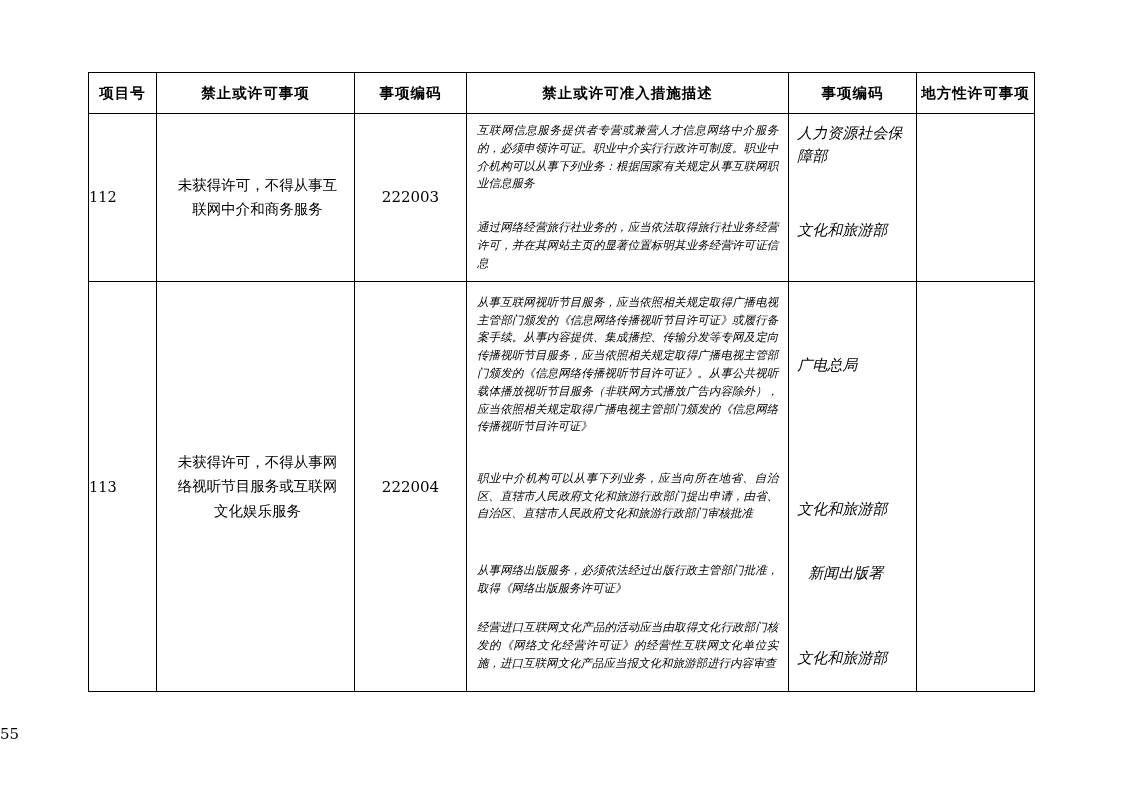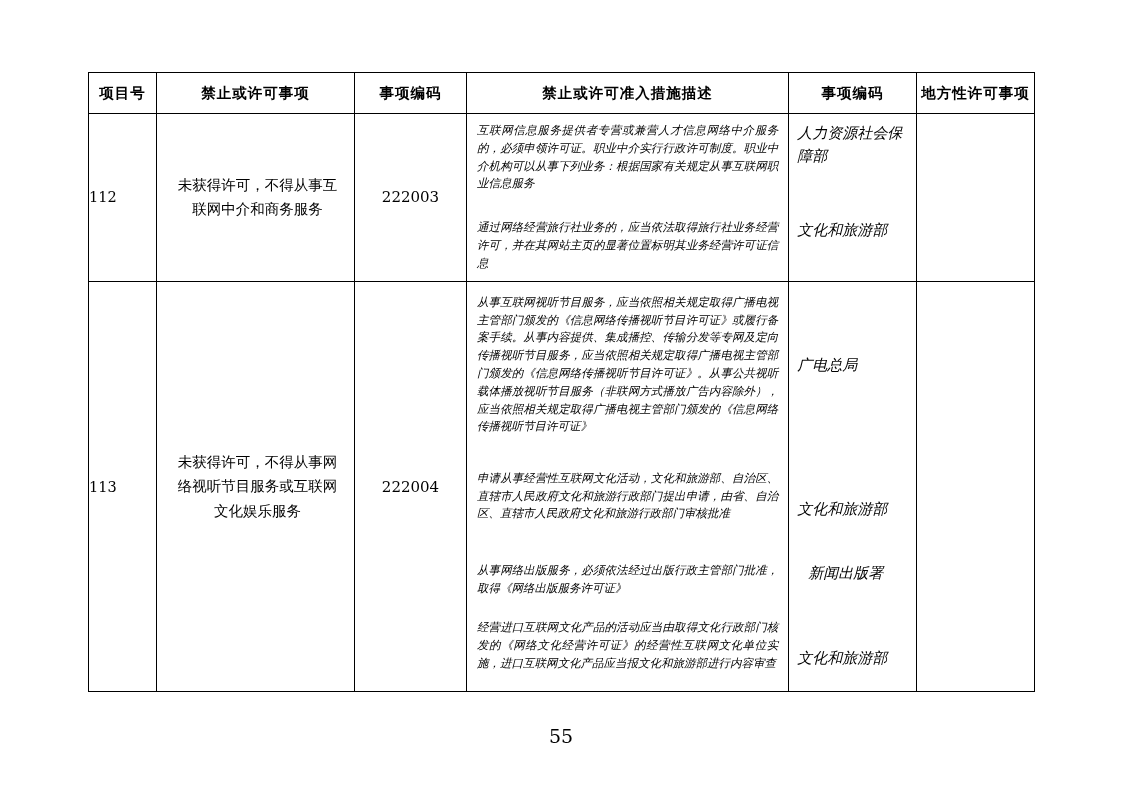--- a/index.html
+++ b/index.html
@@ -89,22 +89,22 @@
     display: flex;
     flex-direction: column;
     font-style: italic;
   }
   .local-cell { }
   .page-number {
     position: absolute;
     left: 0;
     top: 725px;
     width: 1122px;
-    text-align: center;
-    font-size: 19px;
+    text-align: left;
+    font-size: 15px;
   }
 </style>
 </head>
 <body>
 
 <div class="page">
 
   <table class="doc-table">
     <colgroup>
       <col class="c-num">
@@ -147,21 +147,21 @@
         <td class="num-cell">113</td>
         <td class="item-cell">未获得许可，不得从事网络视听节目服务或互联网文化娱乐服务</td>
         <td class="code-cell">222004</td>
         <td class="desc-cell" colspan="2">
           <div class="grp">
             <div class="pair">
               <div class="pair-desc" style="min-height:170px;padding-top:12px;">从事互联网视听节目服务，应当依照相关规定取得广播电视主管部门颁发的《信息网络传播视听节目许可证》或履行备案手续。从事内容提供、集成播控、传输分发等专网及定向传播视听节目服务，应当依照相关规定取得广播电视主管部门颁发的《信息网络传播视听节目许可证》。从事公共视听载体播放视听节目服务（非联网方式播放广告内容除外），应当依照相关规定取得广播电视主管部门颁发的《信息网络传播视听节目许可证》</div>
               <div class="pair-dept" style="min-height:170px;padding-top:72px;">广电总局</div>
             </div>
             <div class="pair">
-              <div class="pair-desc" style="min-height:96px;padding-top:18px;">申请从事经营性互联网文化活动，文化和旅游部、自治区、直辖市人民政府文化和旅游行政部门提出申请，由省、自治区、直辖市人民政府文化和旅游行政部门审核批准</div>
+              <div class="pair-desc" style="min-height:96px;padding-top:18px;">职业中介机构可以从事下列业务，应当向所在地省、自治区、直辖市人民政府文化和旅游行政部门提出申请，由省、自治区、直辖市人民政府文化和旅游行政部门审核批准</div>
               <div class="pair-dept" style="min-height:96px;padding-top:46px;">文化和旅游部</div>
             </div>
             <div class="pair">
               <div class="pair-desc" style="min-height:48px;padding-top:14px;">从事网络出版服务，必须依法经过出版行政主管部门批准，取得《网络出版服务许可证》</div>
               <div class="pair-dept" style="min-height:48px;padding-top:14px;padding-left:19px;">新闻出版署</div>
             </div>
             <div class="pair">
               <div class="pair-desc" style="min-height:86px;padding-top:14px;">经营进口互联网文化产品的活动应当由取得文化行政部门核发的《网络文化经营许可证》的经营性互联网文化单位实施，进口互联网文化产品应当报文化和旅游部进行内容审查</div>
               <div class="pair-dept" style="min-height:86px;padding-top:42px;">文化和旅游部</div>
             </div>

